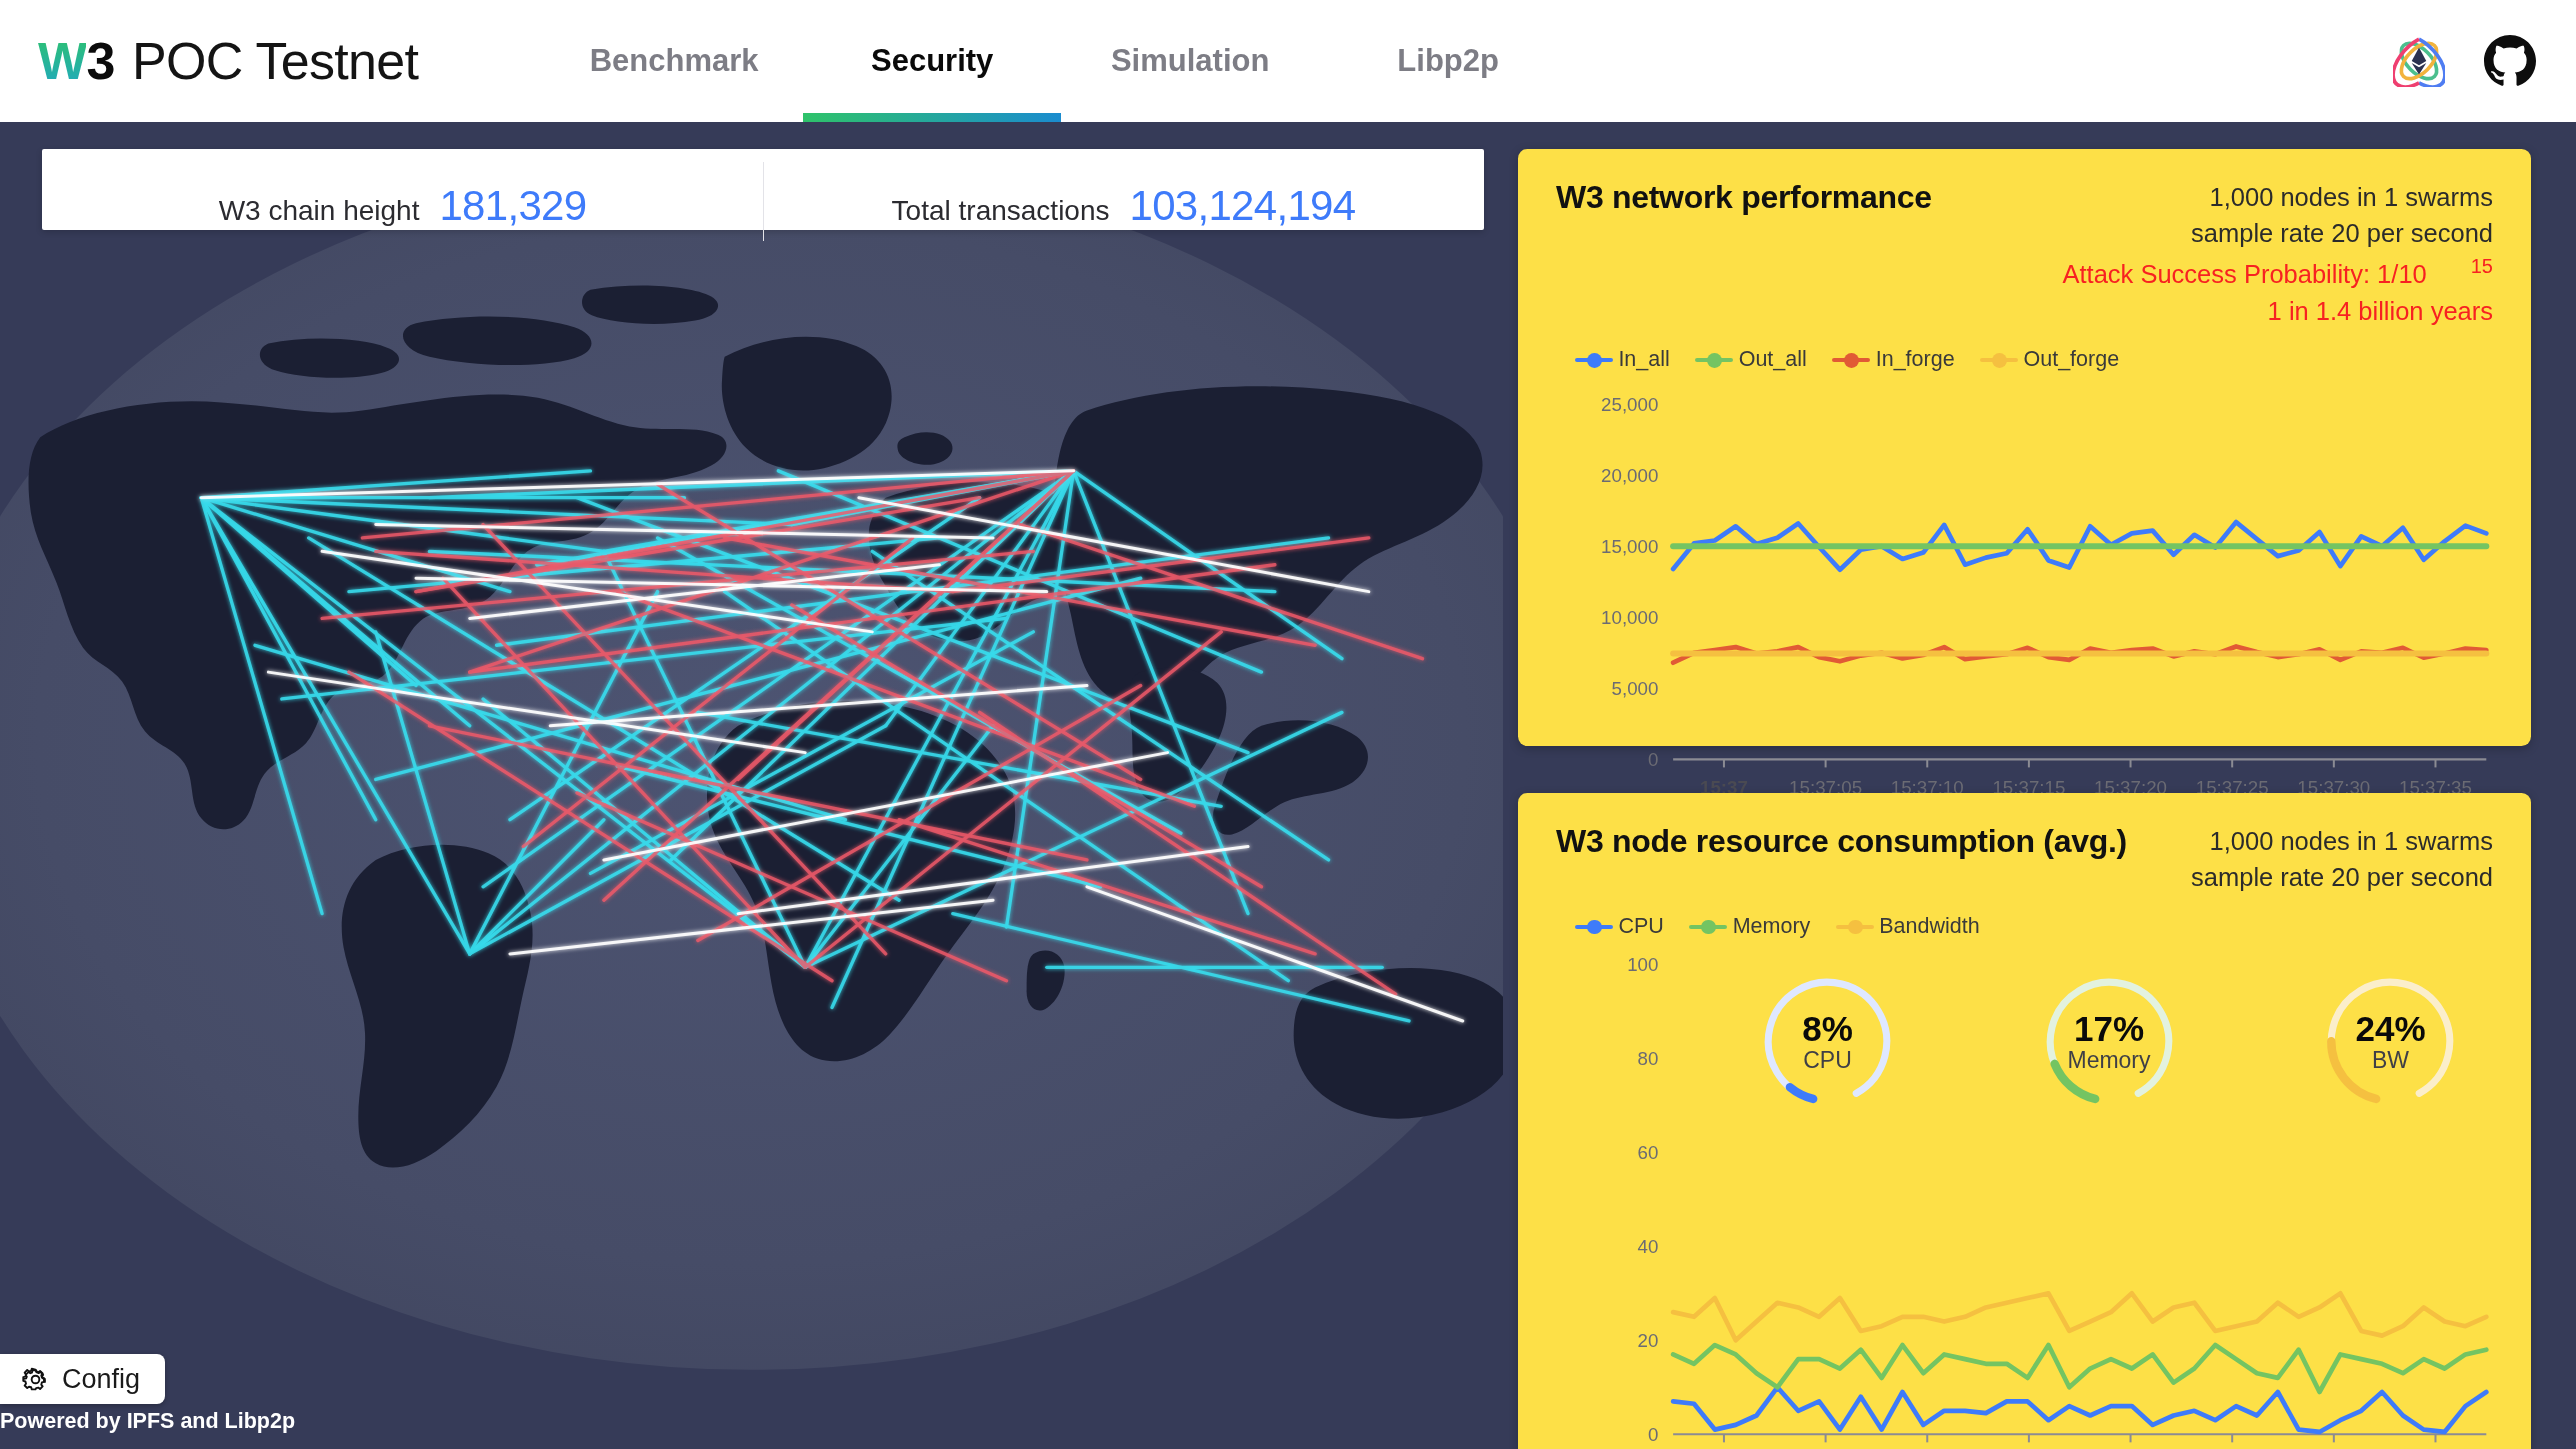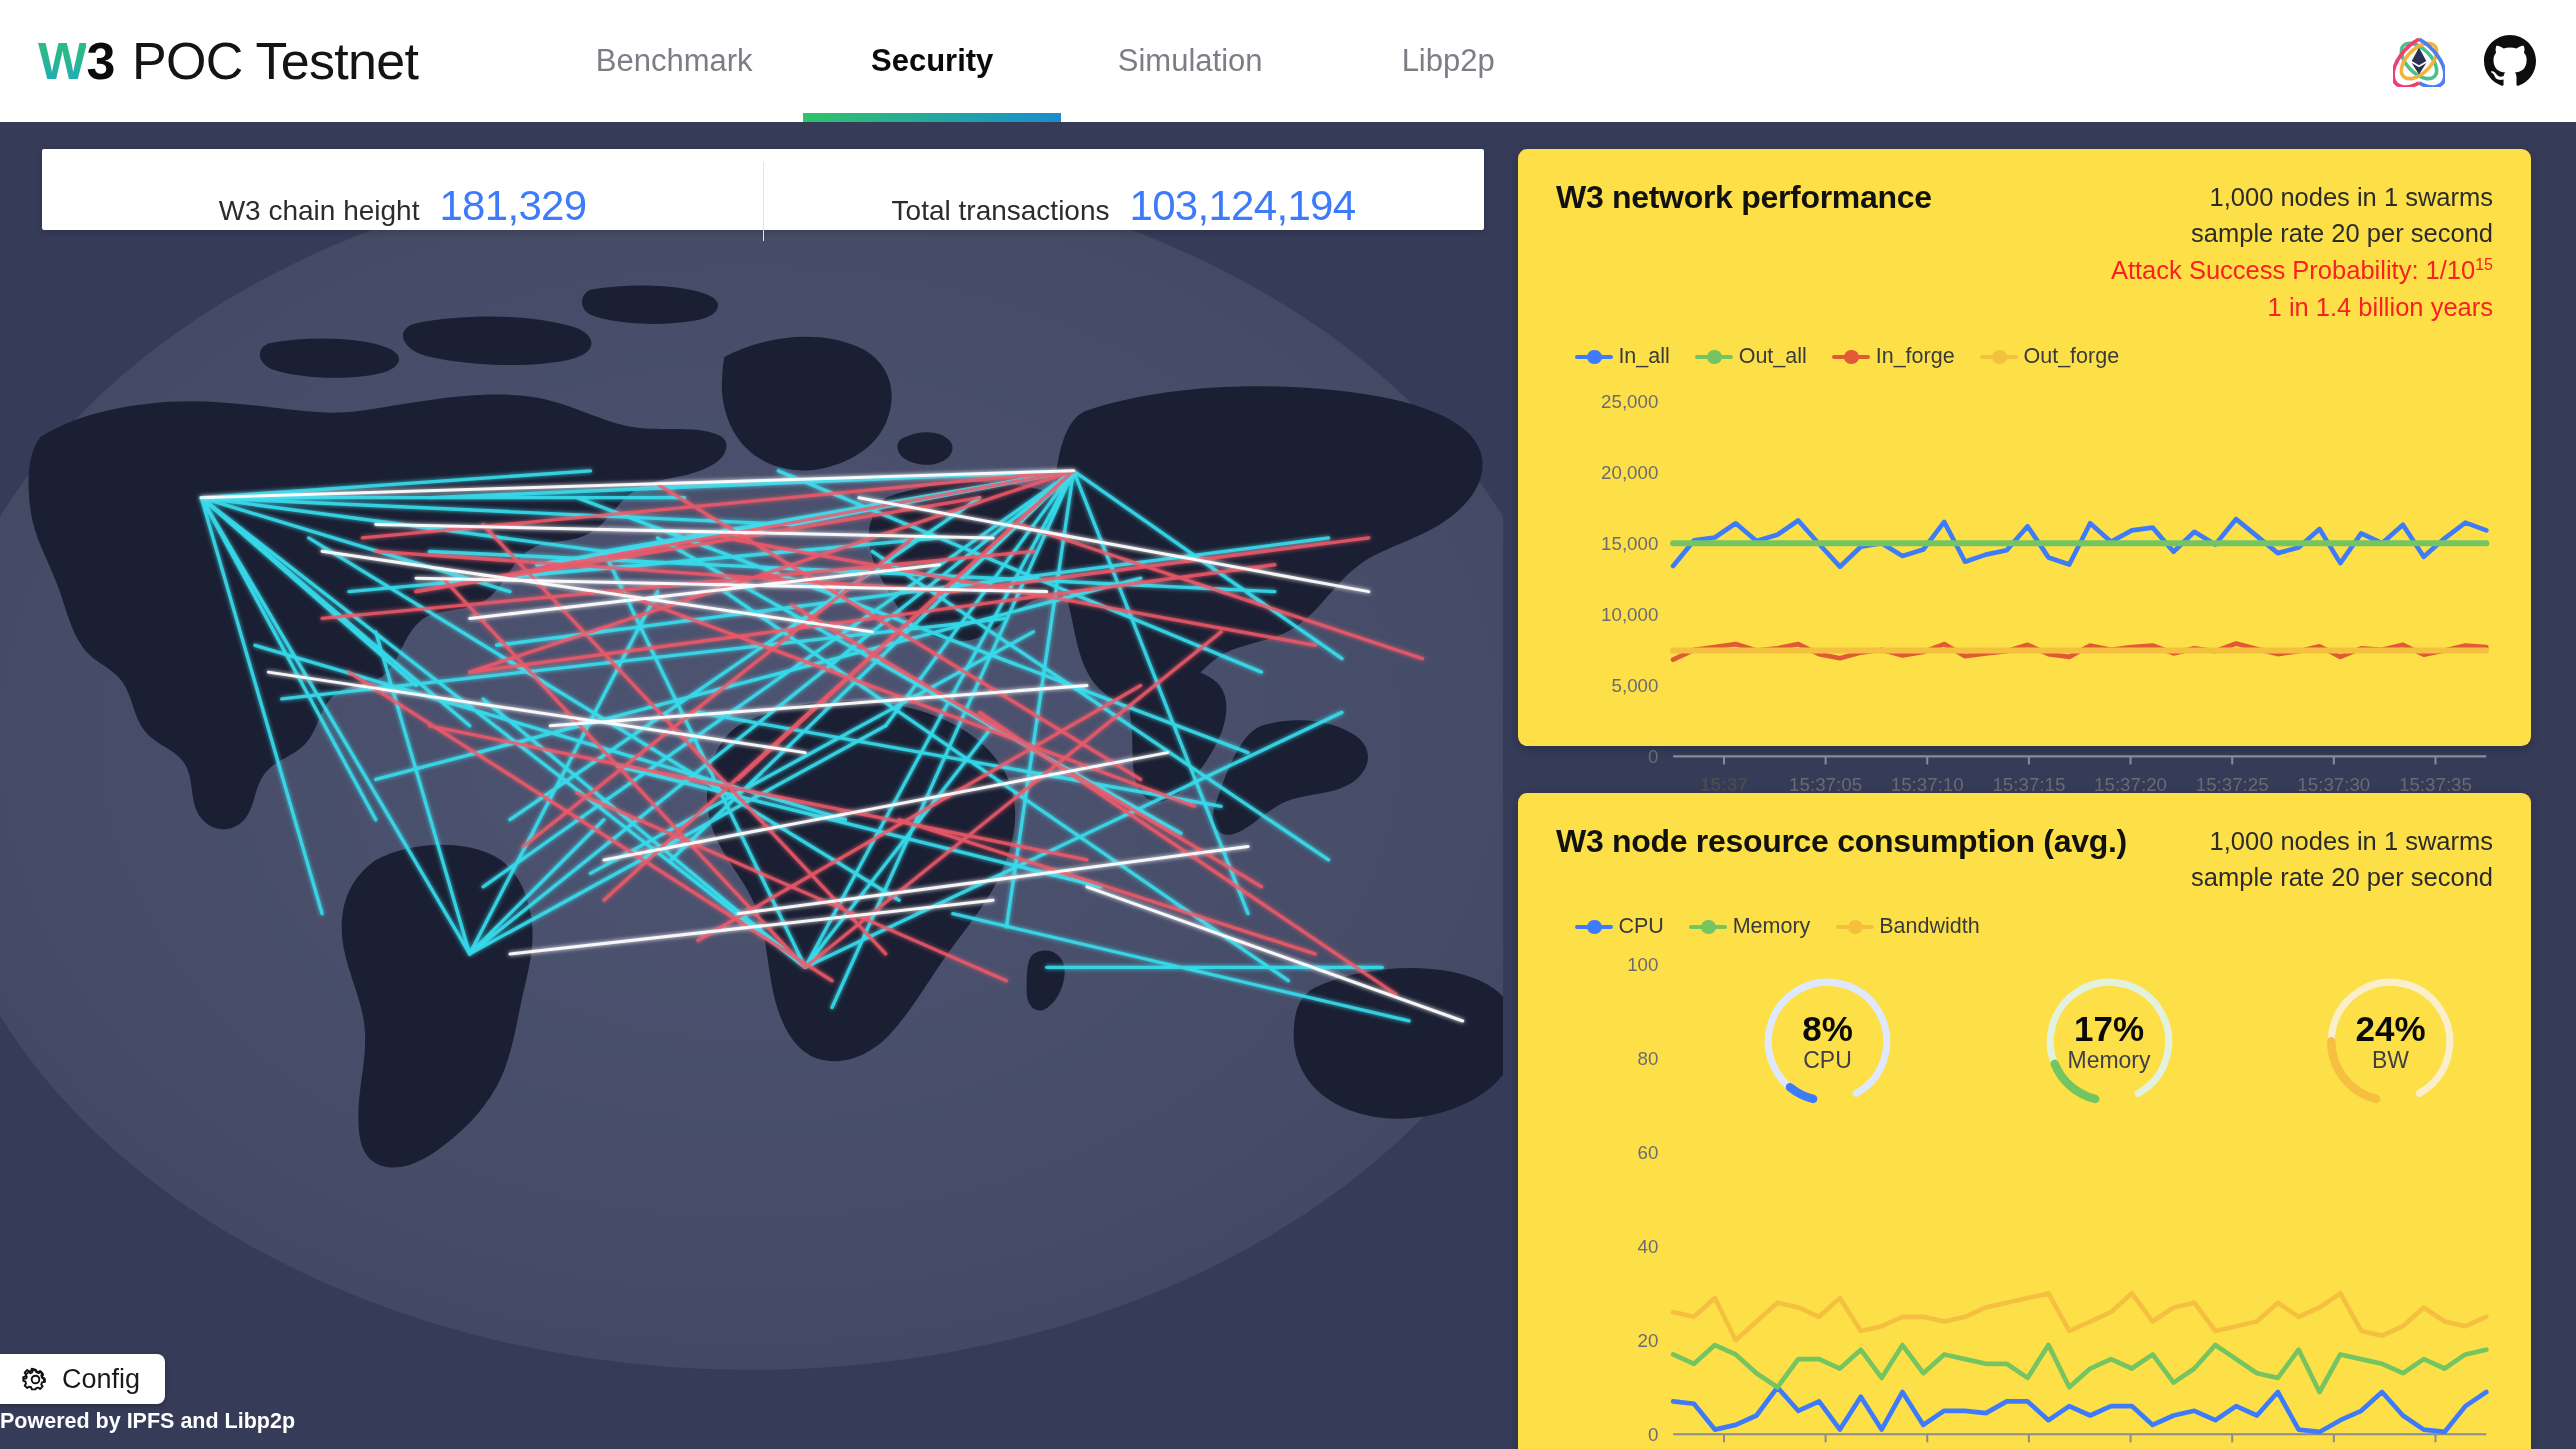--- a/index.html
+++ b/index.html
@@ -48,21 +48,21 @@
   .nav-item {
     position:relative;
     height:122px;
     display:flex;
     align-items:center;
     justify-content:center;
     width:258px;
     font-size:31px;
     color:#7d7d85;
     cursor:pointer;
-    font-weight:400;
+    font-weight:700;
   }
   .nav-item.active { color:#0a0a0a; font-weight:bold; }
   .nav-item.active::after {
     content:"";
     position:absolute;
     left:0; right:0; bottom:0;
     height:9.4px;
     background:linear-gradient(90deg,#2fc36a 0%,#1b8ccf 100%);
   }
 
@@ -151,21 +151,21 @@
     padding:29.5px 38px 20px 38px;
   }
   #panel-perf { left:1518px; top:27px; width:1013px; height:597px; }
   #panel-res  { left:1518px; top:671px; width:1013px; height:718px; }
 
   .panel-head { display:flex; justify-content:space-between; align-items:flex-start; }
   .panel-title { font-size:32px; font-weight:bold; color:#111; letter-spacing:-0.3px; }
   .panel-meta { text-align:right; line-height:1.45; }
   .meta-line { font-size:25.5px; color:#2b2b2b; display:block; }
   .meta-line.alert { color:#f72121; }
-  .meta-line sup { font-size:16px; vertical-align:super; }
+  .meta-line sup { font-size:20px; vertical-align:super;margin-left:44px; }
 
   .legend { display:flex; gap:25.5px; margin-top:17.4px; padding-left:19px;text-align:right; }
   .legend-item { display:flex; align-items:center; gap:5.4px; }
   .legend-mark { width:38px; height:17.4px; position:relative; }
   .legend-mark i {
     position:absolute; left:0; top:7.4px; width:38px; height:4px; border-radius:2px;
     background:currentColor; display:block;
   }
   .legend-mark b {
     position:absolute; left:12px; top:2px; width:14.8px; height:14.8px;

